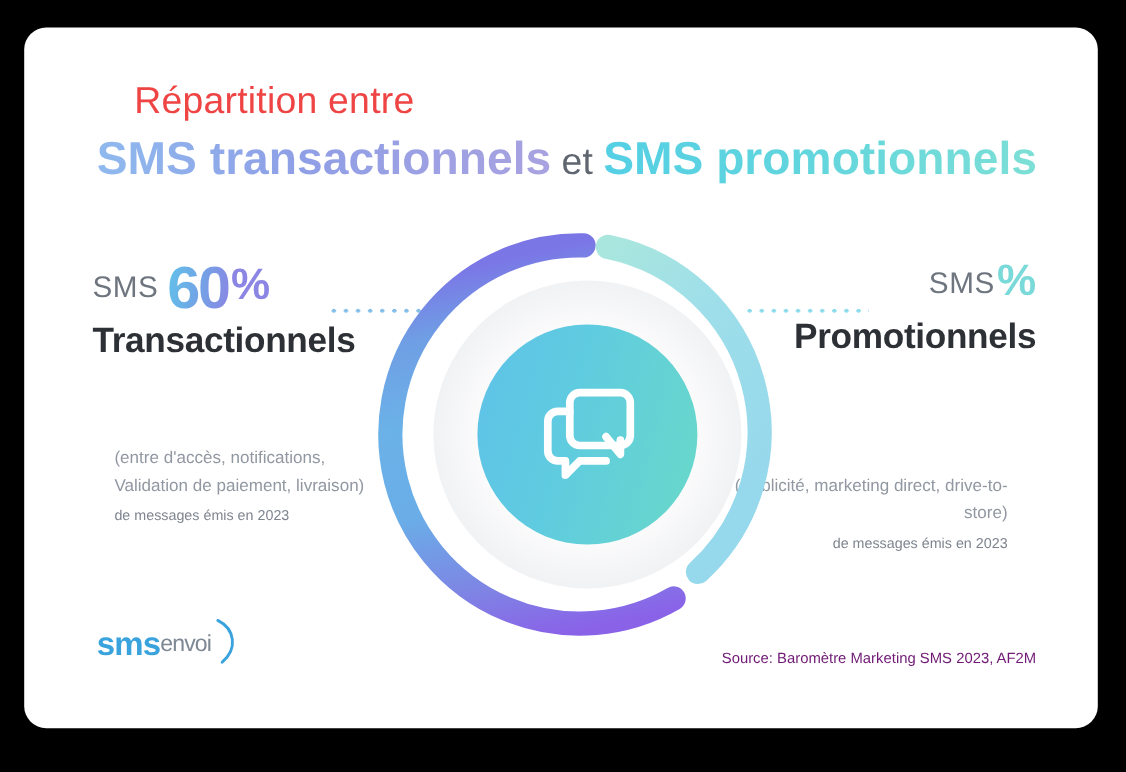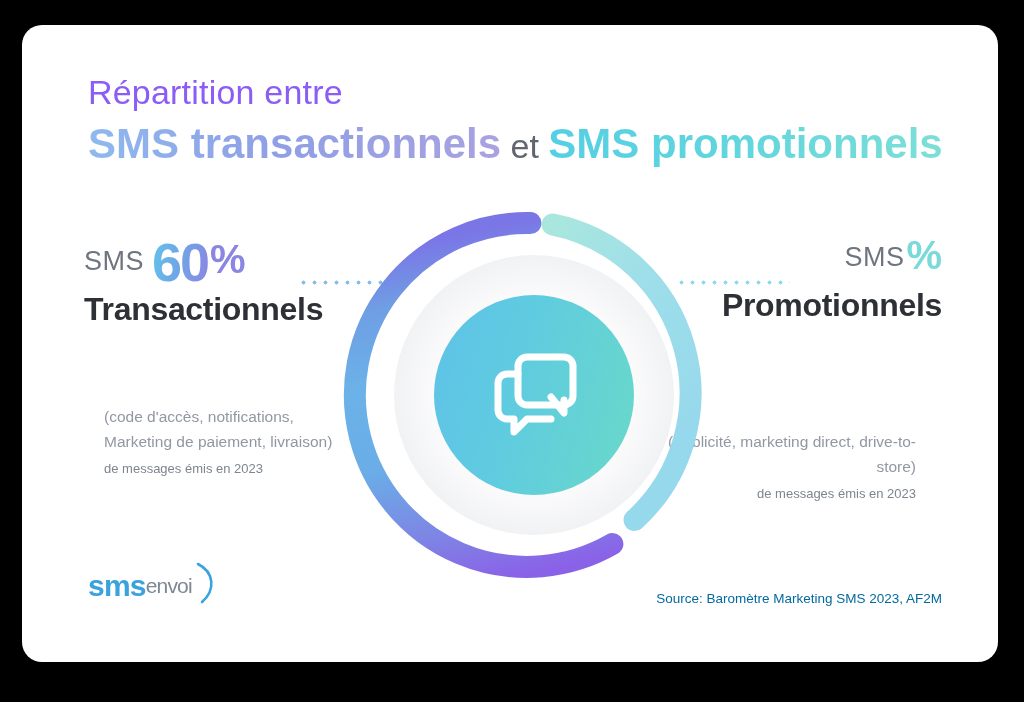--- a/index.html
+++ b/index.html
@@ -26,23 +26,24 @@
 
   
   .title-block {
     position: absolute;
     left: 66px;
     top: 48px;
   }
   .title-line1 {
     font-size: 34px;
     font-weight: 400;
-    color: #8b5cf6;
+    color: #ef4444;
     letter-spacing: 0.2px;
     line-height: 1.15;
+    margin-left: 34px;
   }
   .title-line2 {
     font-size: 42px;
     font-weight: 700;
     line-height: 1.25;
     margin-top: 6px;
     white-space: nowrap;
   }
   .grad-purple {
     background: linear-gradient(90deg, #8fb9ee 0%, #8f9fe6 45%, #a9a2e0 100%);
@@ -201,21 +202,21 @@
     letter-spacing: -0.8px;
   }
   .logo-arc { margin-left: 2px; margin-top: -6px; }
 
   
   .source {
     position: absolute;
     right: 56px;
     bottom: 56px;
     font-size: 13.5px;
-    color: #0369a1;
+    color: #701a75;
     margin-left: 20px;
   }
 </style>
 </head>
 <body>
 
 <div class="card">
 
   <div class="title-block">
     <div class="title-line1">Répartition entre</div>
@@ -235,21 +236,21 @@
 
   <div class="pct-block pct-right">
     <div class="pct-row">
       <span class="sms-word">SMS</span>
       <span class="pct-sign right-grad">%</span>
     </div>
     <div class="pct-sub">Promotionnels</div>
   </div>
 
   <div class="detail detail-left">
-    <div class="detail-note">(code d'accès, notifications, Marketing de paiement, livraison)</div>
+    <div class="detail-note">(entre d'accès, notifications, Validation de paiement, livraison)</div>
     <div class="detail-small">de messages émis en 2023</div>
   </div>
 
   <div class="detail detail-right">
     <div class="detail-note">(Publicité, marketing direct, drive-to-store)</div>
     <div class="detail-small">de messages émis en 2023</div>
   </div>
 
   <div class="dots dots-left"></div>
   <div class="dots dots-right"></div>

